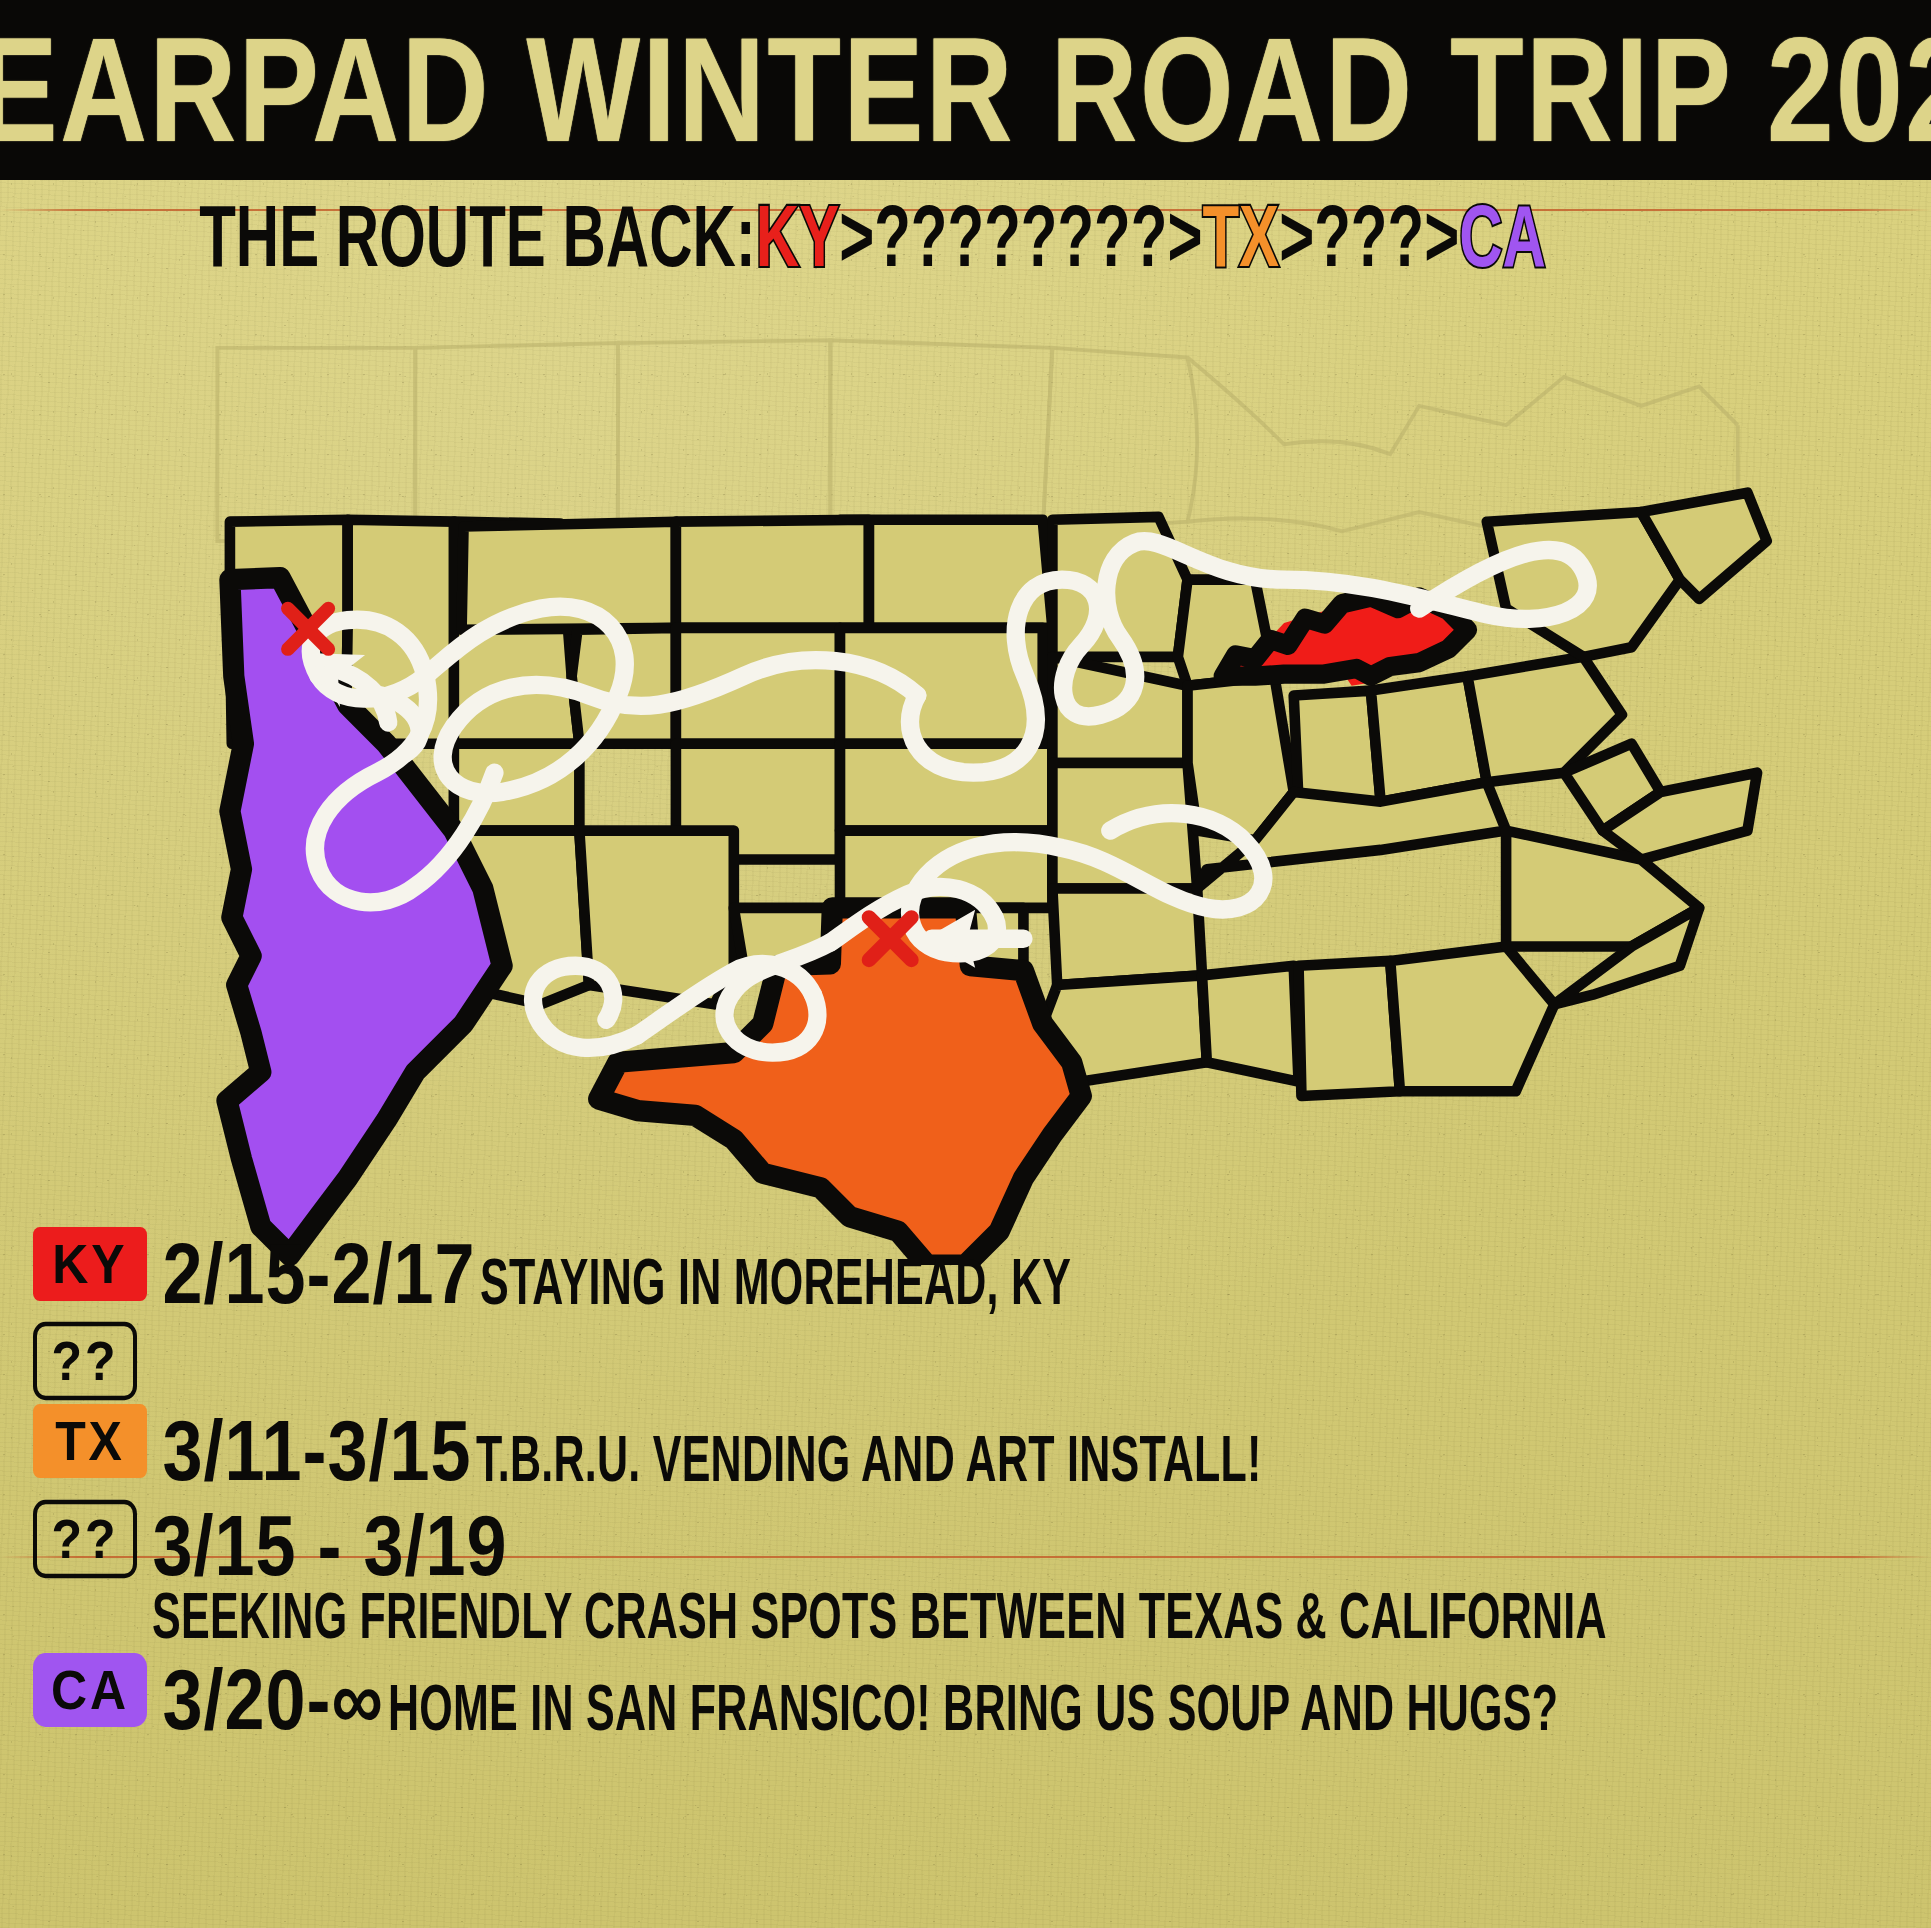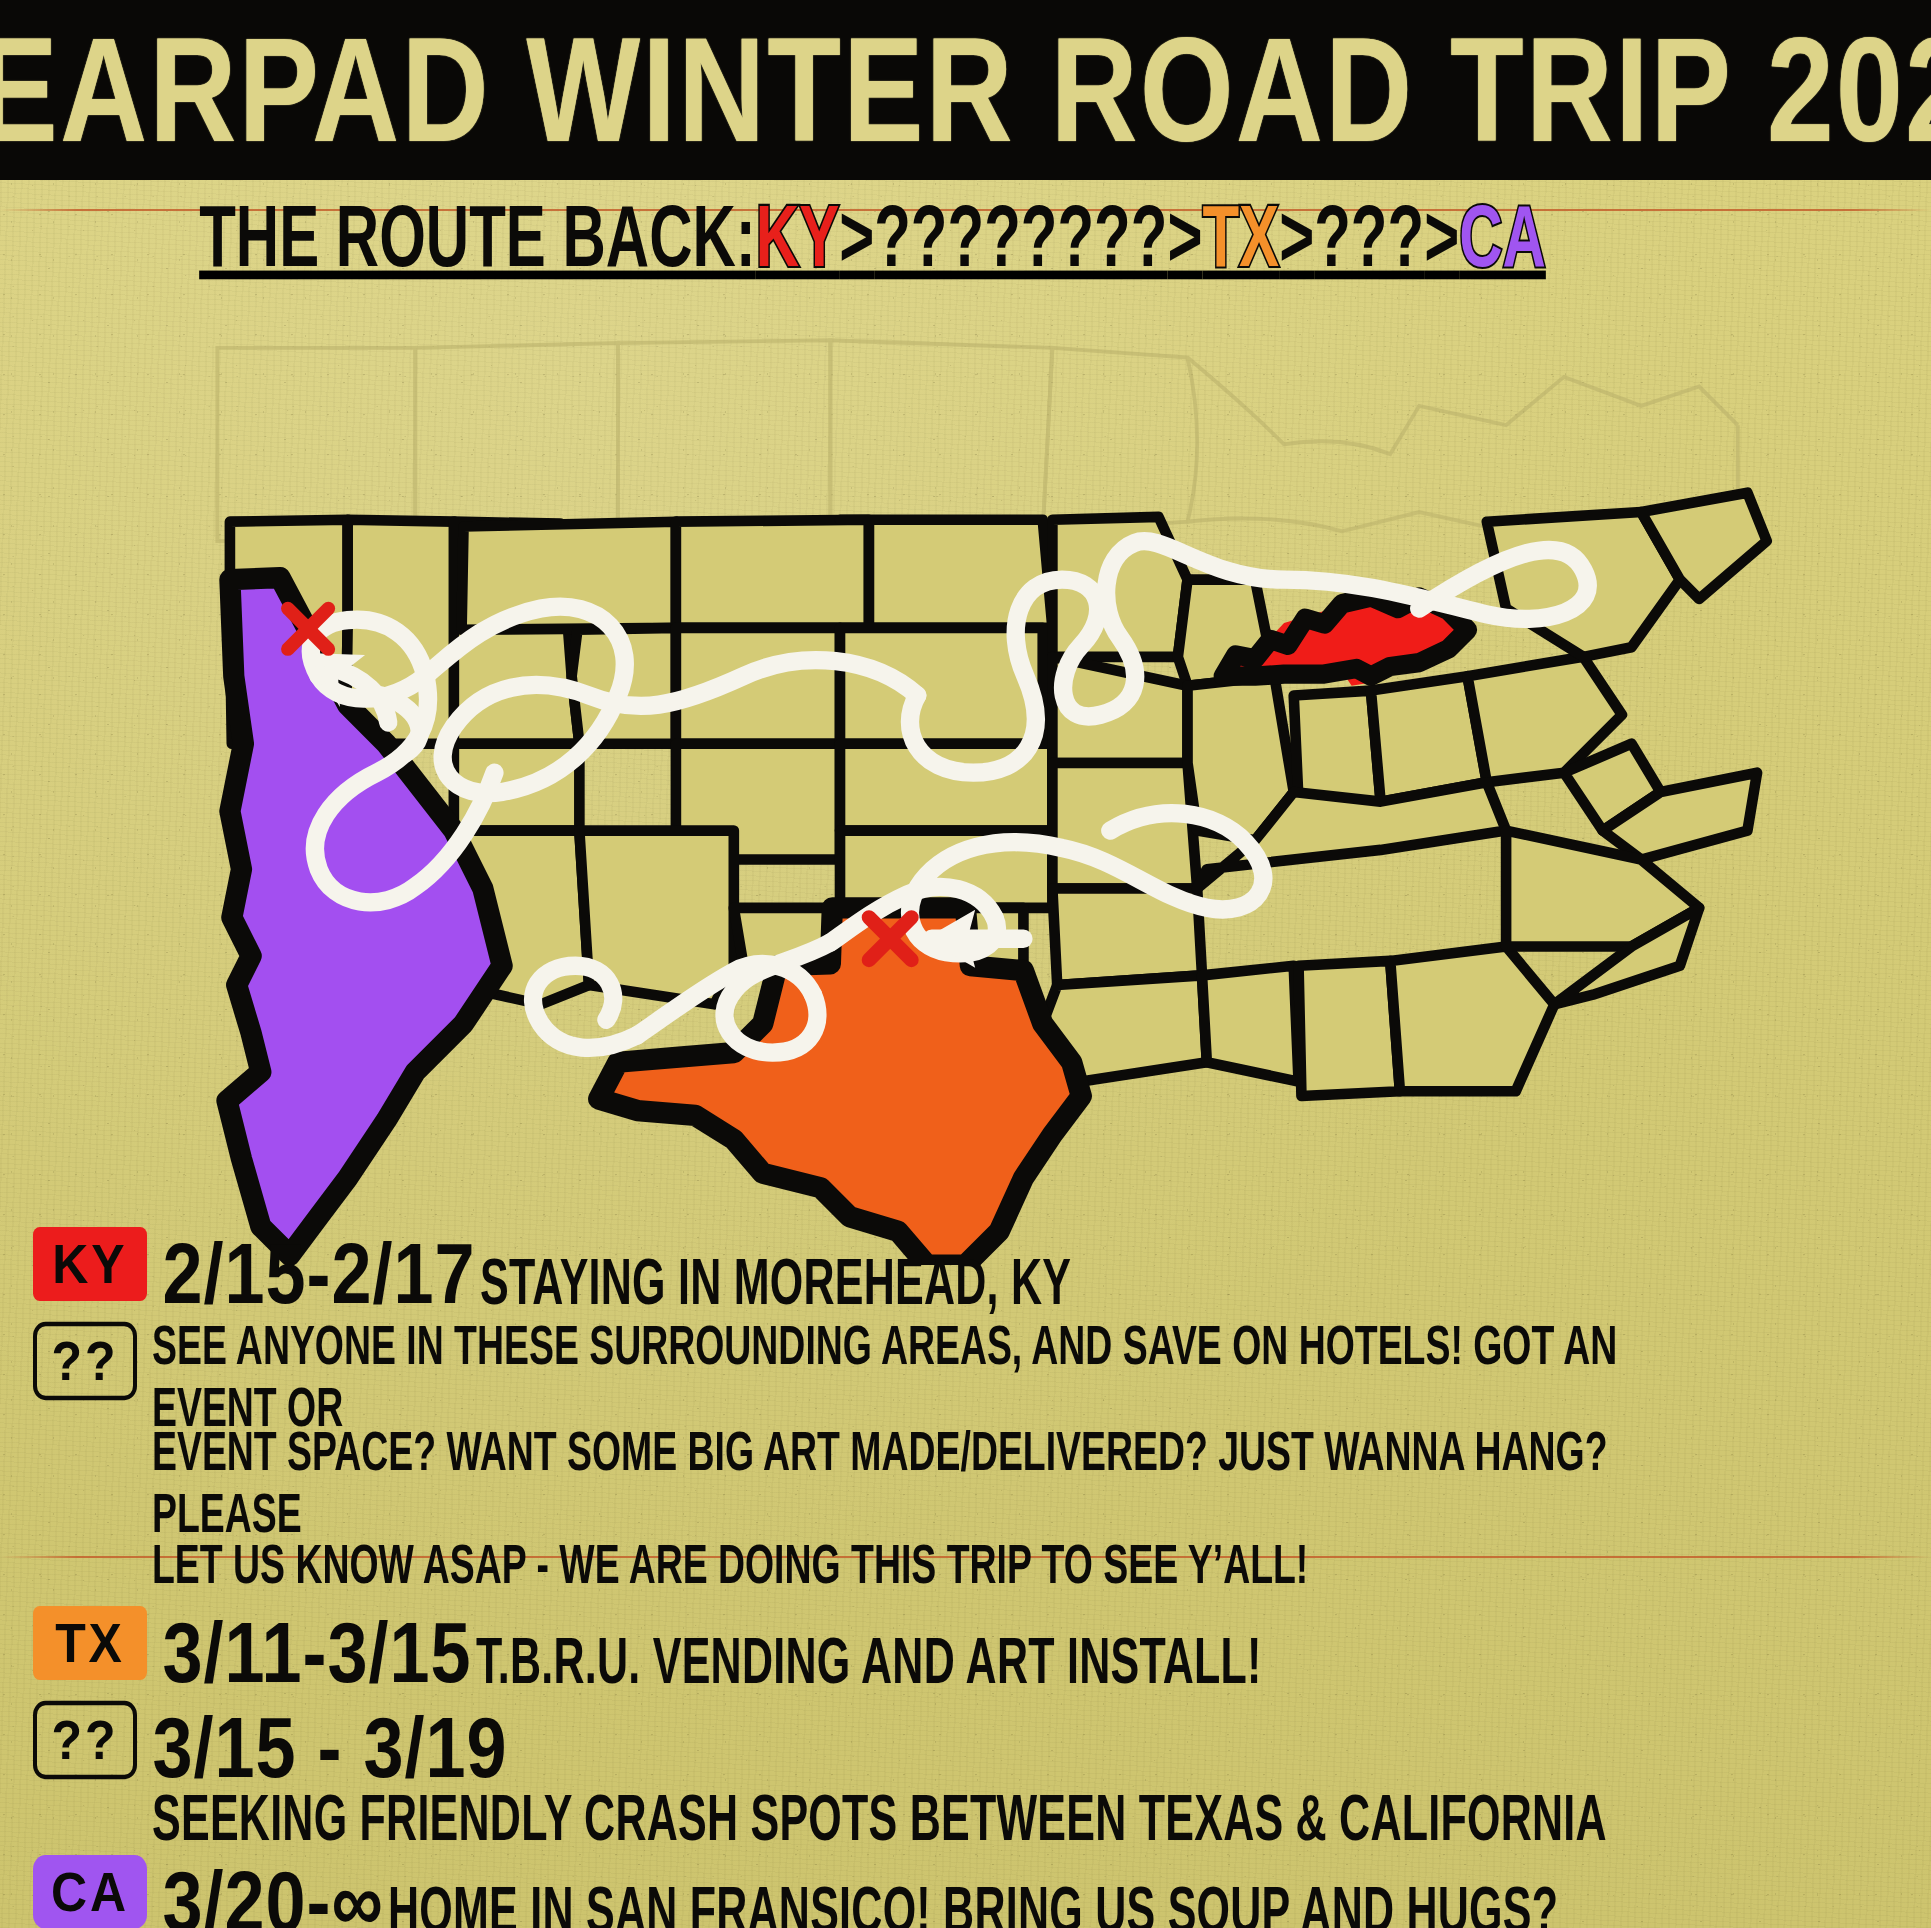--- a/index.html
+++ b/index.html
@@ -51,21 +51,20 @@
   .rule{
     position:absolute;left:0;width:1931px;height:1.9px;
     background:linear-gradient(90deg, rgba(190,90,40,.0) 0%, rgba(196,96,44,.85) 4%, rgba(196,96,44,.85) 96%, rgba(190,90,40,0) 100%);
     z-index:5;
   }
   
   #subtitle{
     position:absolute;left:0;top:180px;width:1745px;height:112px;
     display:flex;align-items:center;justify-content:center;
     z-index:5;
-    text-decoration:underline;
   }
   .sub-line{
     white-space:nowrap;
     font-weight:700;
     font-size:60px;
     letter-spacing:0px;
     transform:scaleY(1.45);
     transform-origin:center center;
     color:#0b0a08;
   }
@@ -317,25 +316,20 @@
       <div class="chip chip-ky">KY</div>
       <div class="leg-body">
         <span class="dates"><span>2/15-2/17</span></span>
         <span class="desc"><span>STAYING IN MOREHEAD, KY</span></span>
       </div>
     </div>
 
     <div class="leg-row">
       <div class="chip chip-q">??</div>
       <div class="leg-body">
-        <div class="para">
-          <span class="pl">SEE ANYONE IN THESE SURROUNDING AREAS, AND SAVE ON HOTELS! GOT AN EVENT OR</span>
-          <span class="pl">EVENT SPACE? WANT SOME BIG ART MADE/DELIVERED? JUST WANNA HANG? PLEASE</span>
-          <span class="pl">LET US KNOW ASAP - WE ARE DOING THIS TRIP TO SEE Y’ALL!</span>
-        </div>
       </div>
     </div>
 
     <div class="leg-row">
       <div class="chip chip-tx">TX</div>
       <div class="leg-body">
         <span class="dates"><span>3/11-3/15</span></span>
         <span class="desc"><span>T.B.R.U. VENDING AND ART INSTALL!</span></span>
       </div>
     </div>

